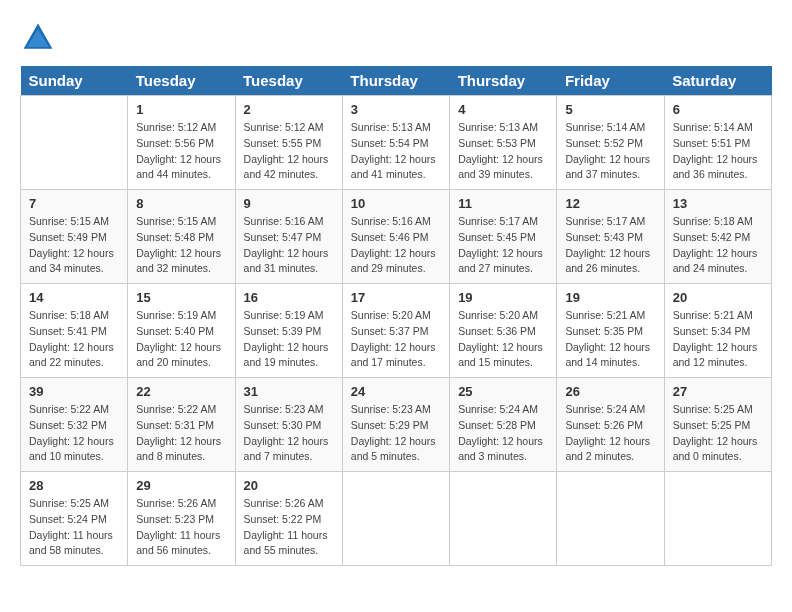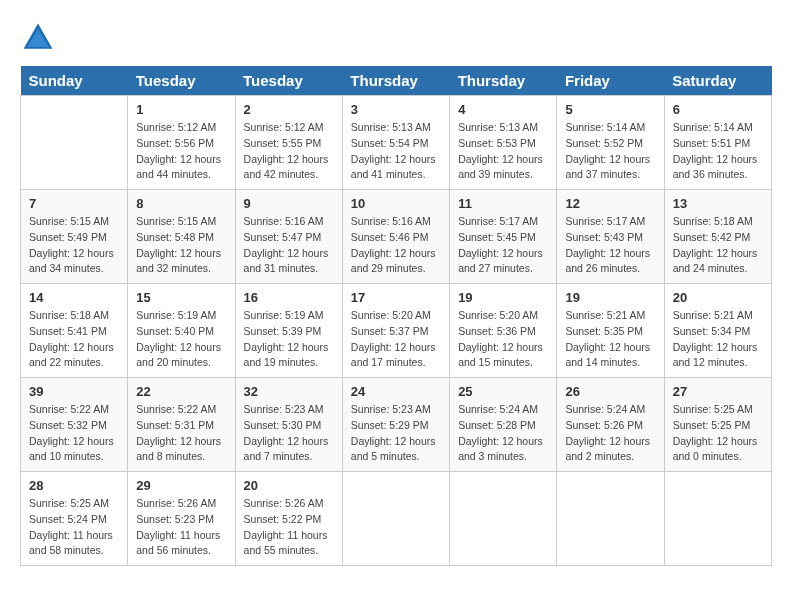--- a/index.html
+++ b/index.html
@@ -253,21 +253,21 @@
           Sunrise: 5:22 AM<br>Sunset: 5:32 PM<br>Daylight: 12 hours and 10 minutes.
         </div>
       </td>
         <td>
         <div class="day-number">22</div>
         <div class="day-info">
           Sunrise: 5:22 AM<br>Sunset: 5:31 PM<br>Daylight: 12 hours and 8 minutes.
         </div>
       </td>
         <td>
-        <div class="day-number">32</div>
+        <div class="day-number">31</div>
         <div class="day-info">
           Sunrise: 5:23 AM<br>Sunset: 5:30 PM<br>Daylight: 12 hours and 7 minutes.
         </div>
       </td>
         <td>
         <div class="day-number">24</div>
         <div class="day-info">
           Sunrise: 5:23 AM<br>Sunset: 5:29 PM<br>Daylight: 12 hours and 5 minutes.
         </div>
       </td>

